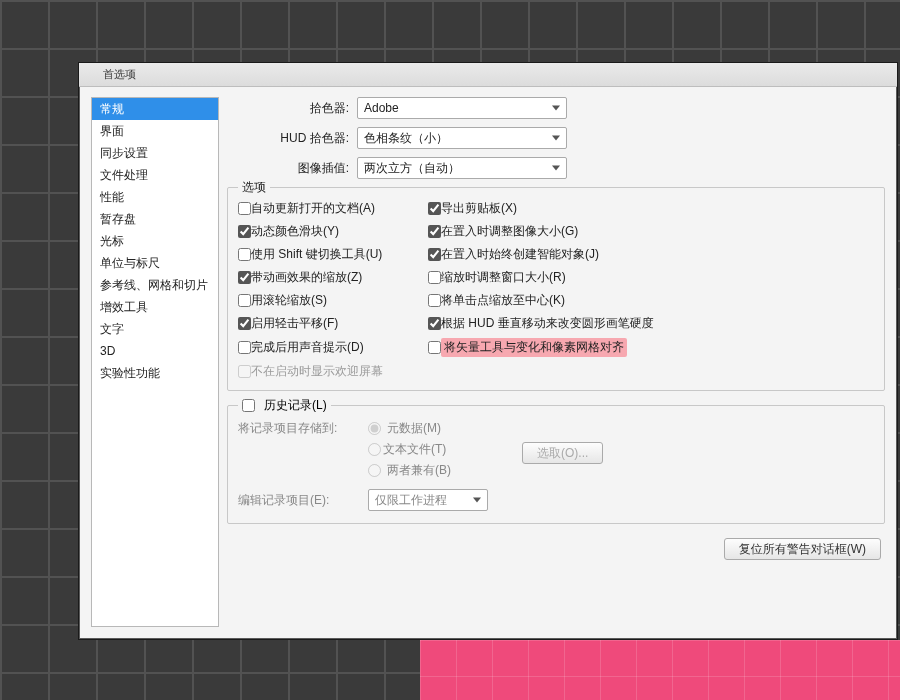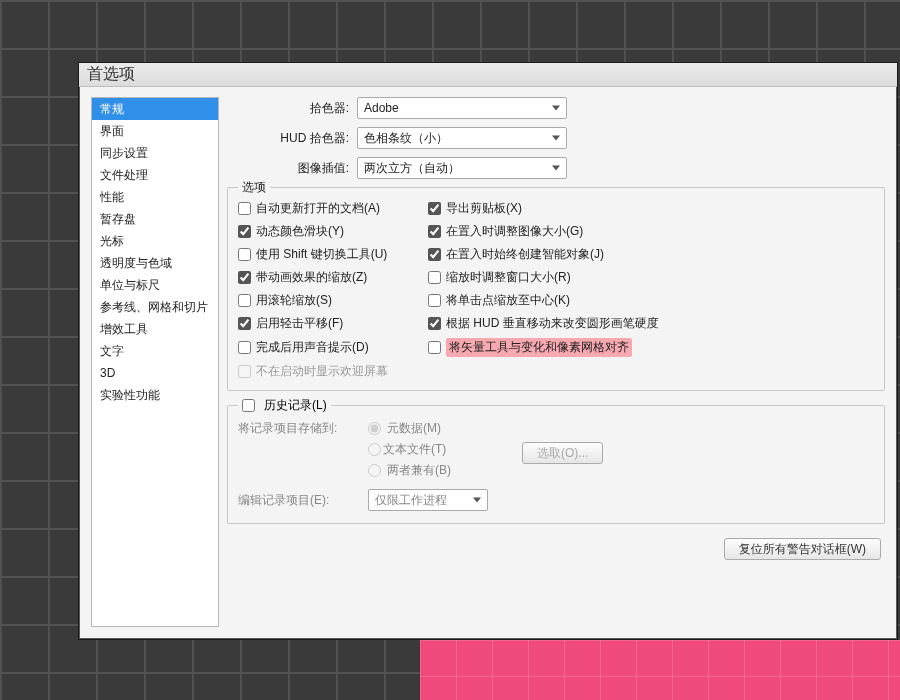--- a/index.html
+++ b/index.html
@@ -40,24 +40,24 @@
     top: 62px;
     width: 820px;
     height: 578px;
     background: #f4f4f4;
     border: 1px solid #1a1a1a;
     box-shadow: 0 0 0 1px #5a5a5a inset;
   }
   .titlebar {
     height: 24px;
     line-height: 22px;
-    padding: 0 8px;
+    padding: 0 24px;
     background: linear-gradient(#eaeaea, #dcdcdc);
     border-bottom: 1px solid #bdbdbd;
-    font-size: 16px;
+    font-size: 11px;
     color: #333;
   }
   .dialog-body {
     display: flex;
     height: calc(100% - 24px);
     padding: 10px 12px 12px 12px;
     gap: 8px;
   }
   .sidebar {
     width: 128px;
@@ -128,21 +128,20 @@
   }
   .options-grid {
     display: grid;
     grid-template-columns: 180px 1fr;
     row-gap: 6px;
     column-gap: 10px;
   }
   .chk {
     display: inline-flex;
     align-items: center;
-    gap: 5px;
     color: #222;
     white-space: nowrap;
   }
   .chk input[type=checkbox] {
     width: 13px; height: 13px;
     accent-color: #555;
   }
   .chk.disabled { color: #9a9a9a; }
   .highlight {
     background: #f7a8b0;
@@ -198,21 +197,20 @@
   </div>
   <div class="dialog-body">
     <div class="sidebar" id="sidebar">
         <div class="sidebar-item selected">常规</div>
         <div class="sidebar-item">界面</div>
         <div class="sidebar-item">同步设置</div>
         <div class="sidebar-item">文件处理</div>
         <div class="sidebar-item">性能</div>
         <div class="sidebar-item">暂存盘</div>
         <div class="sidebar-item">光标</div>
-        <div class="sidebar-item">透明度与色域</div>
         <div class="sidebar-item">单位与标尺</div>
         <div class="sidebar-item">参考线、网格和切片</div>
         <div class="sidebar-item">增效工具</div>
         <div class="sidebar-item">文字</div>
         <div class="sidebar-item">3D</div>
         <div class="sidebar-item">实验性功能</div>
       </div>
     <div class="main">
 
       <div class="row">

